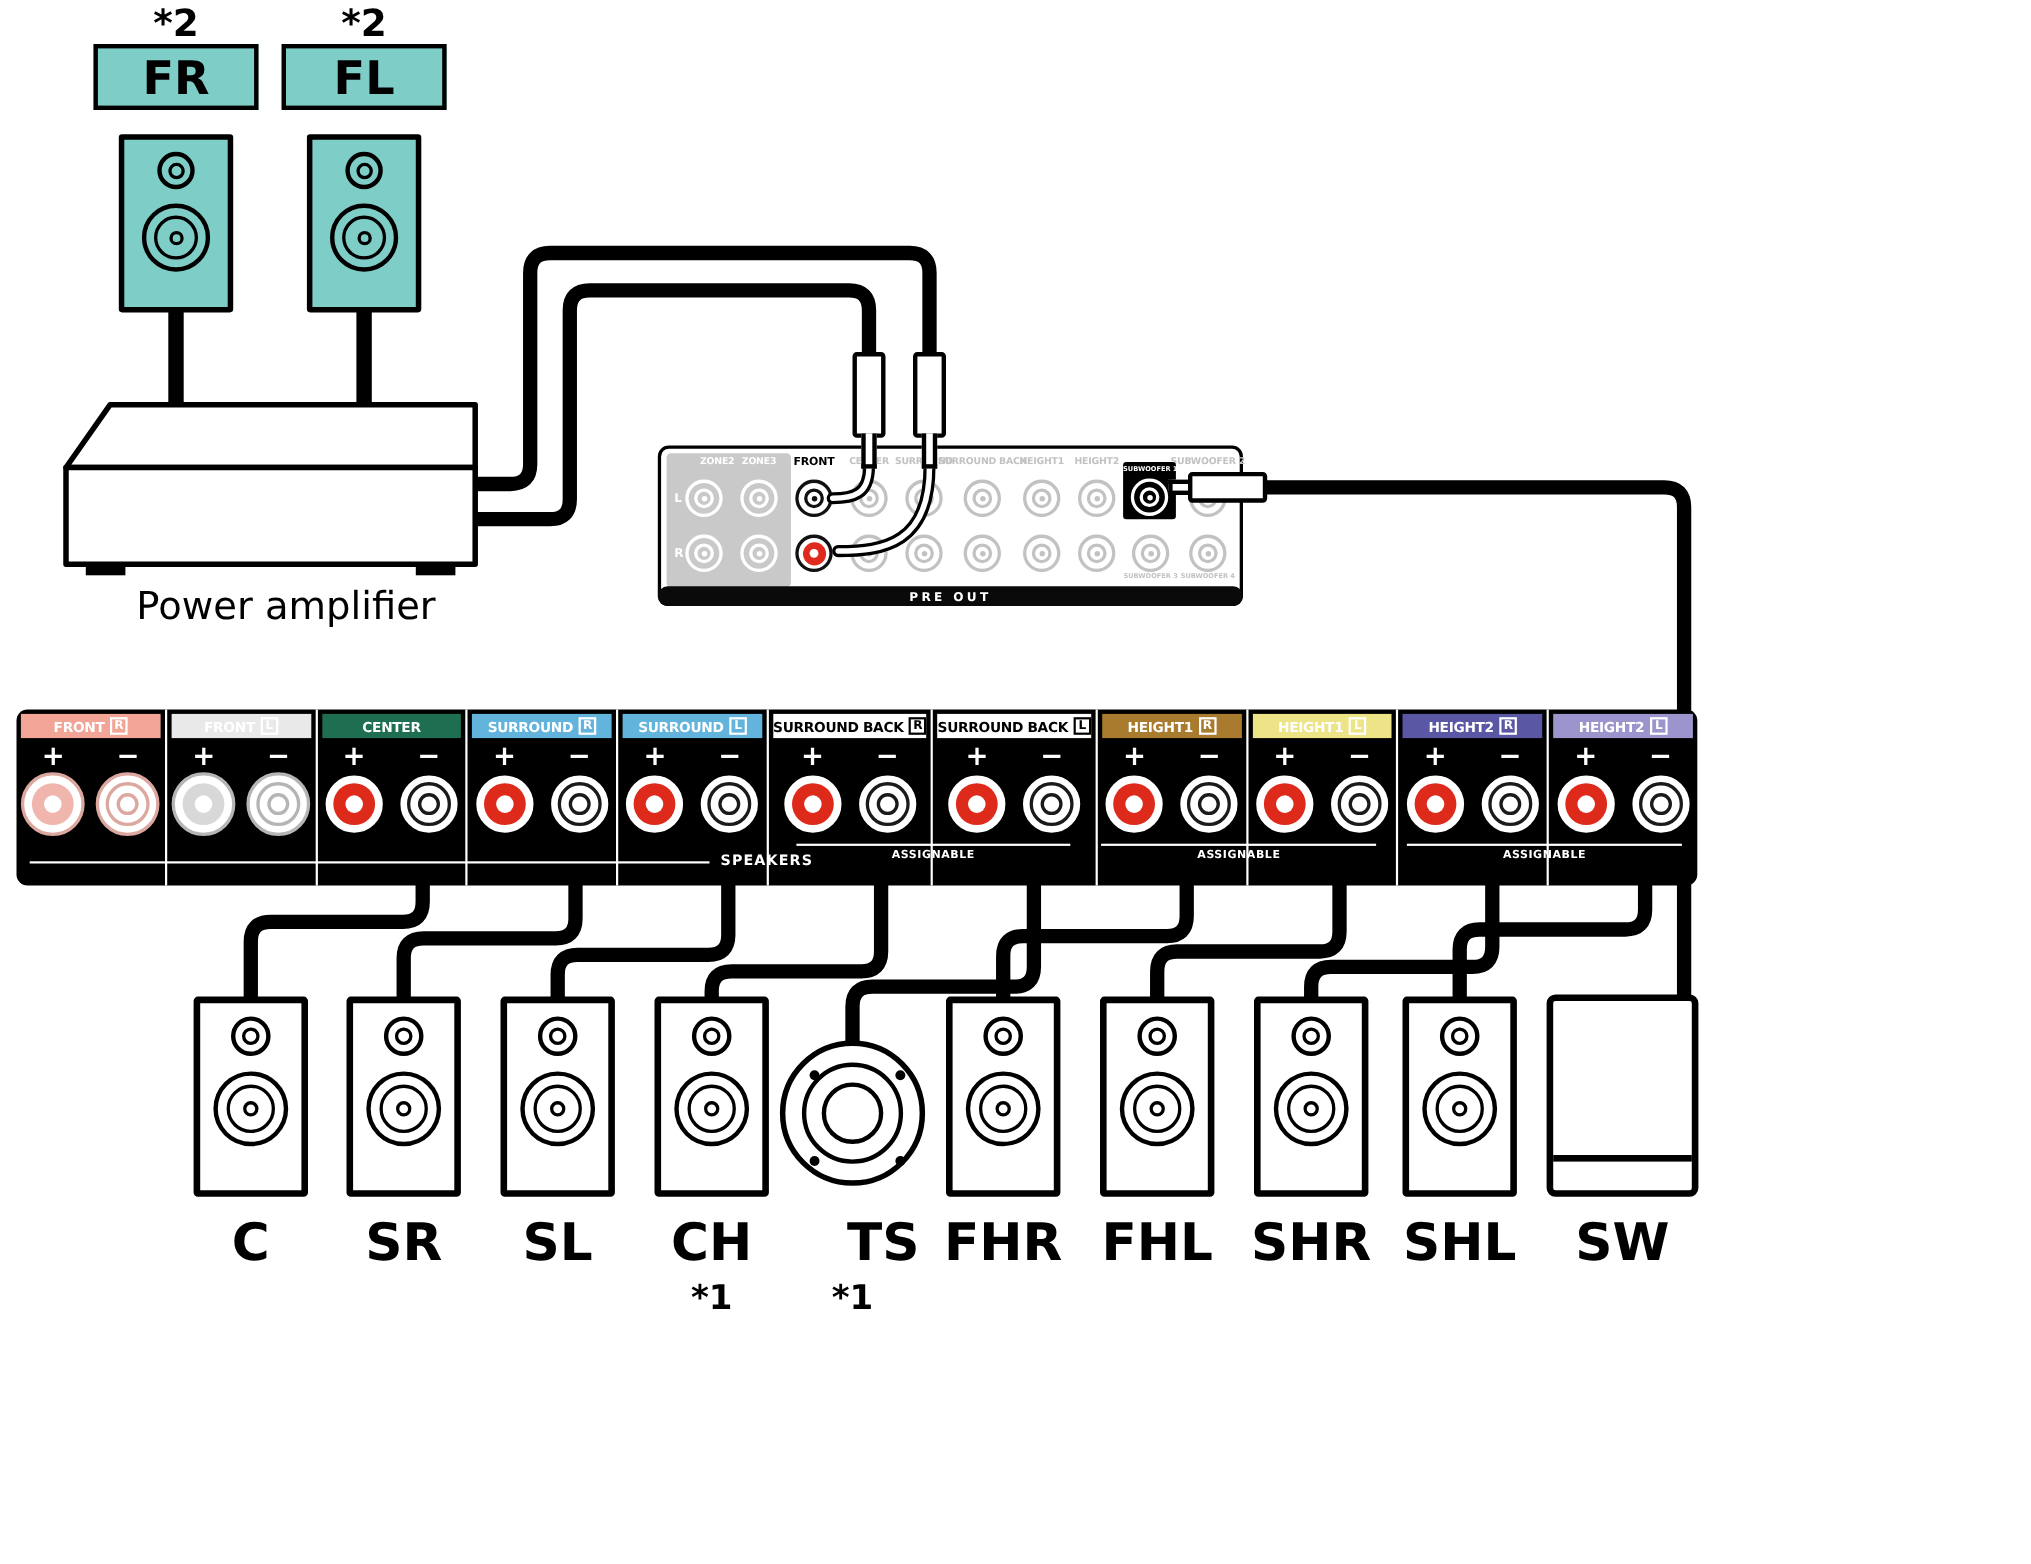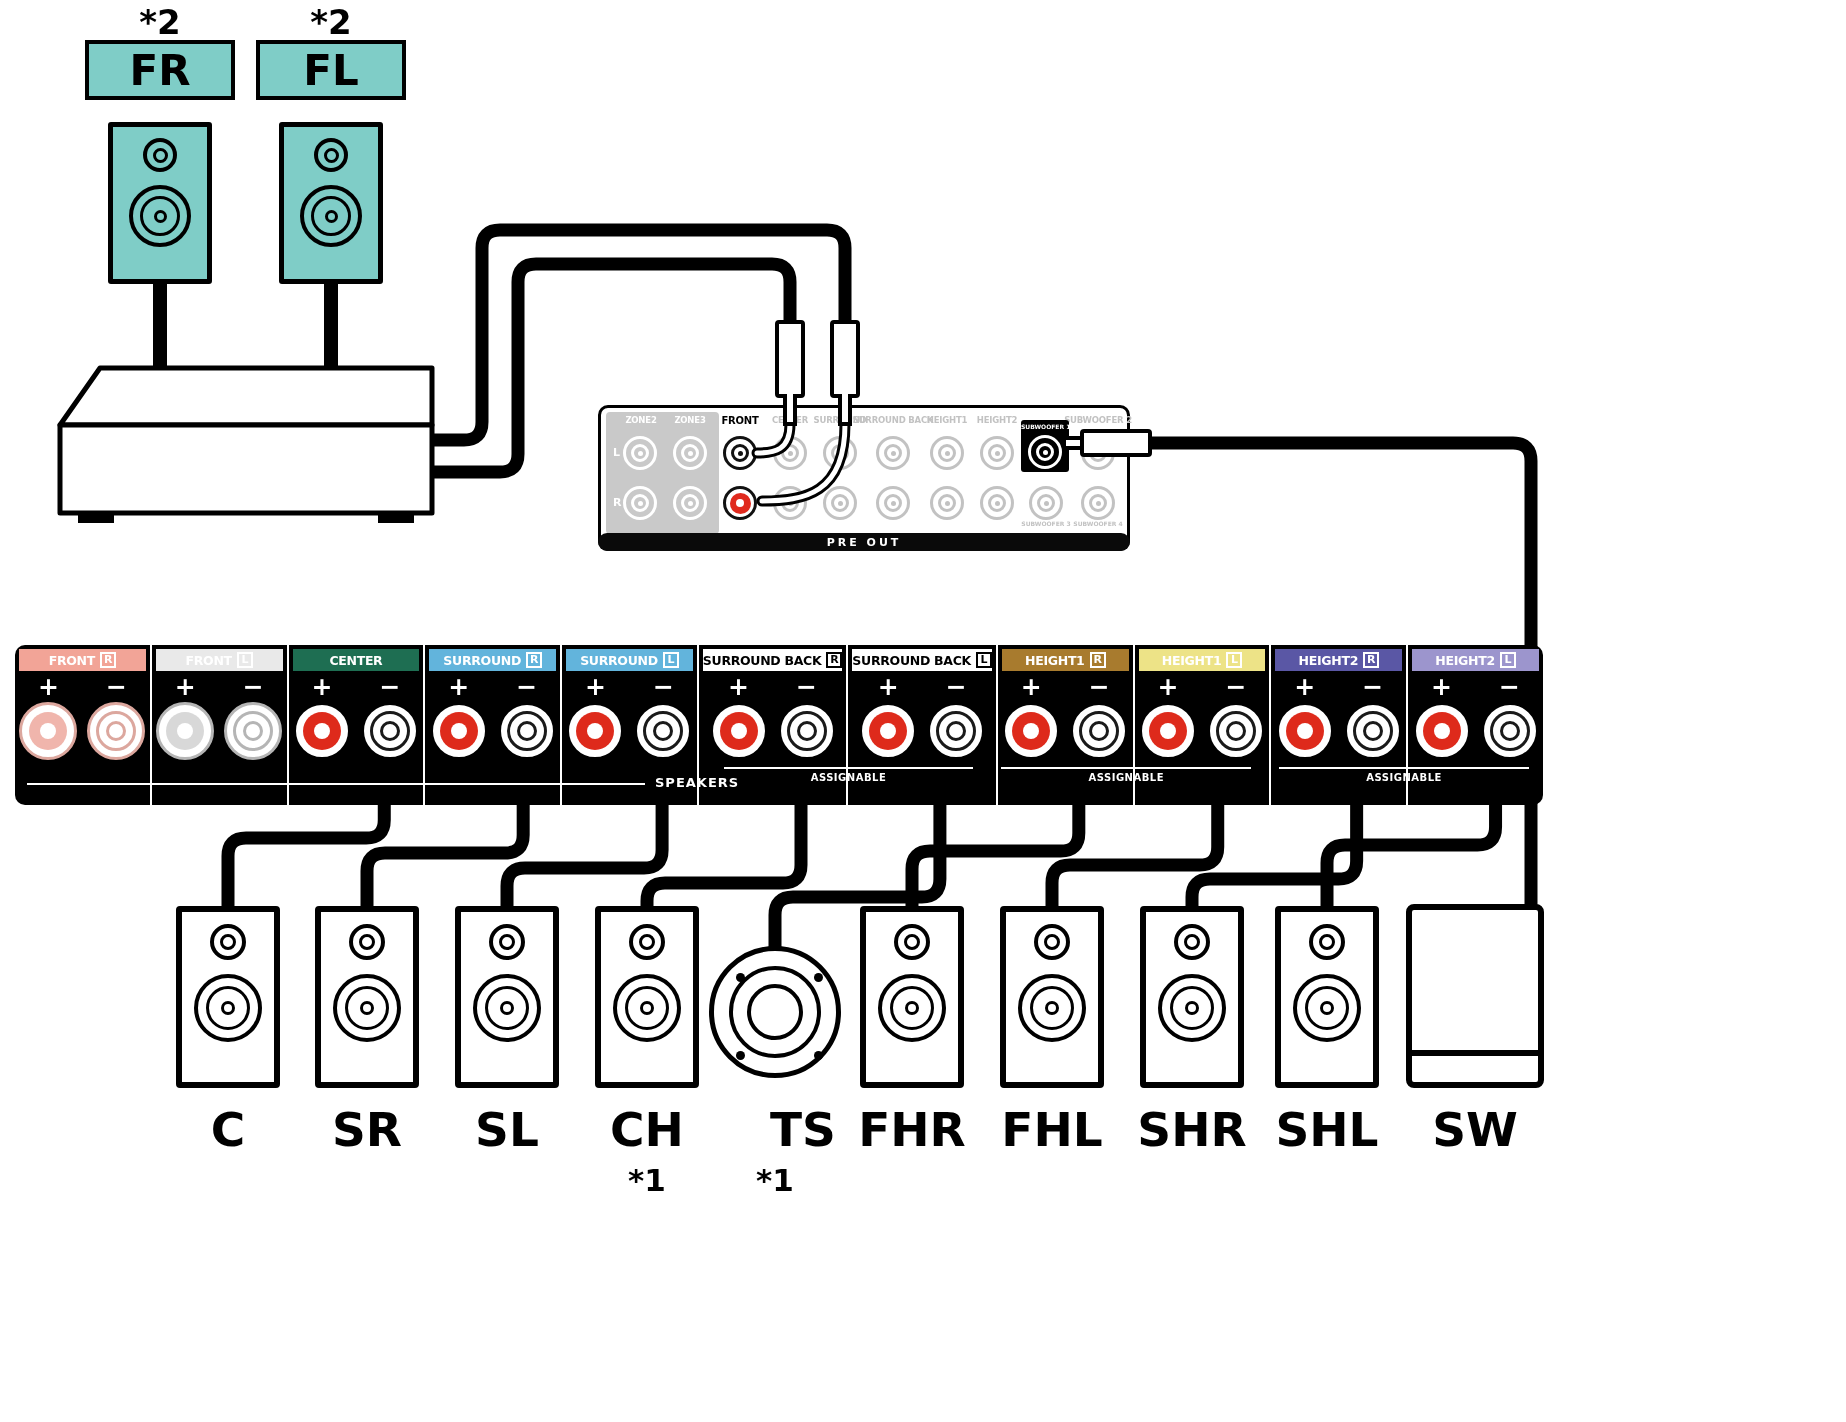--- a/index.html
+++ b/index.html
@@ -168,38 +168,39 @@
   <div class="tspk" id="fl-spk" style="left: 279px; top: 122px; background: rgb(127, 205, 199);">
     <div class="tw">
         <div class="tw-in"></div>
       </div>
     <div class="wf">
         <div class="wf-mid">
           <div class="wf-dot"></div>
         </div>
       </div>
   </div>
+  <div id="amp-label">Power amplifier</div>
 
   <div id="preout-panel">
     <div id="zone-block"></div>
     <div class="row-label" style="top:38px">L</div>
     <div class="row-label" style="top:88px">R</div>
     <div class="col-label gray" style="left:497px">SUBWOOFER 2</div>
     <div id="sub1-box">
       <div id="sub1-label">SUBWOOFER 1</div>
       <div class="jack jack-white" style="left:7px;top:15px">
           <div class="mid">
             <div class="dot"></div>
           </div>
         </div>
     </div>
     <div class="sub-small-label" style="left:405px">SUBWOOFER 3</div>
     <div class="sub-small-label" style="left:457px">SUBWOOFER 4</div>
     <div id="preout-bar">PRE OUT</div>
-  <div class="col-label zone" style="left: 40px;">ZONE2</div>
+  <div class="col-label zone" style="left: 51px;">ZONE2</div>
       <div class="jack jack-white" style="left: 22px; top: 28px;">
         <div class="mid">
           <div class="dot"></div>
         </div>
       </div>
       <div class="jack jack-white" style="left: 22px; top: 78px;">
         <div class="mid">
           <div class="dot"></div>
         </div>
       </div>

